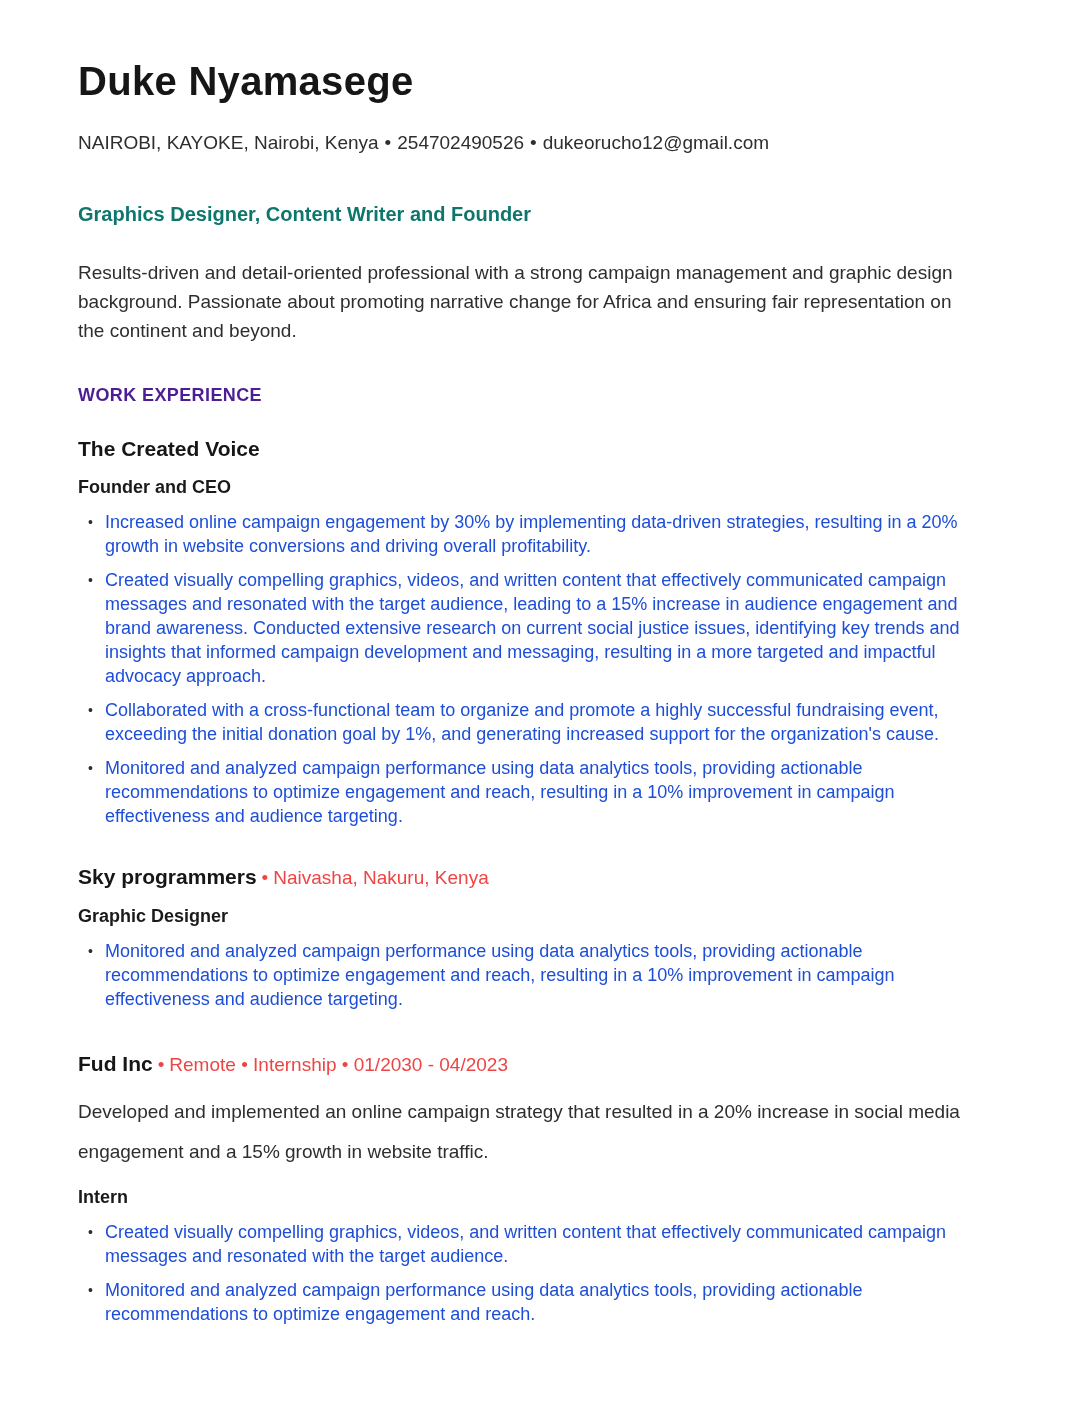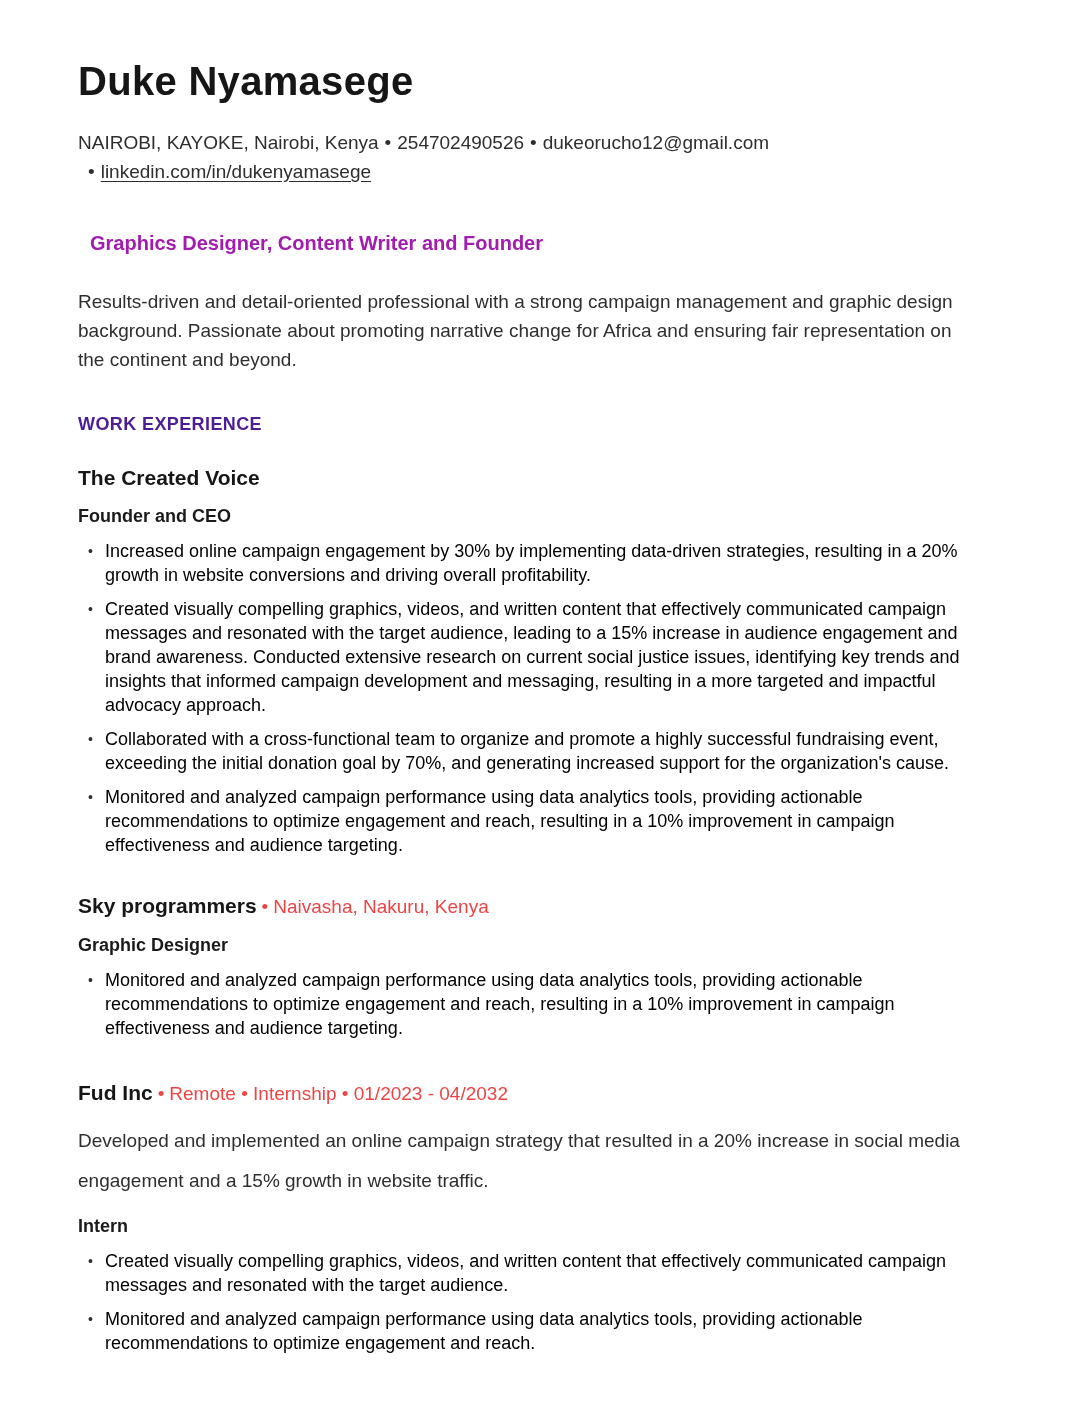--- a/index.html
+++ b/index.html
@@ -44,22 +44,22 @@
     color: #2e2e2e;
     text-decoration: underline;
     text-underline-offset: 3px;
     cursor: pointer;
   }
 
   
   .headline {
     font-size: 20px;
     font-weight: 700;
-    color: #a21caf;
-    margin: 46px 0 0 12px;
+    color: #0f766e;
+    margin: 46px 0 0 0;
   }
   .summary {
     font-size: 19px;
     line-height: 29px;
     color: #2e2e2e;
     margin: 32px 0 12px 0;
     max-width: 900px;
   }
 
   
@@ -116,41 +116,38 @@
   .dot {
     flex: none;
     width: 17px;
     font-size: 14px;
     line-height: 24px;
     color: #2e2e2e;
   }
   .btext {
     font-size: 18px;
     line-height: 24px;
-    color: #000000;
+    color: #1d4ed8;
     max-width: 905px;
   }
 
   .gap-after-writer { margin-top: 36px; }
   .gap-after-sky { margin-top: 40px; }
 </style>
 </head>
 <body>
 
 <div class="page">
 
   <h1 class="name">Duke Nyamasege</h1>
 
   <div class="contact">
     <div>
       <span>NAIROBI, KAYOKE, Nairobi, Kenya</span><span class="sep">•</span><span>254702490526</span><span class="sep">•</span><span>dukeorucho12@gmail.com</span>
     </div>
-    <div class="contact-line2">
-      <span class="sep">•</span><a class="link">linkedin.com/in/dukenyamasege</a>
-    </div>
   </div>
 
   <div class="headline">Graphics Designer, Content Writer and Founder</div>
 
   <p class="summary">Results-driven and detail-oriented professional with a strong campaign management and graphic design background. Passionate about promoting narrative change for Africa and ensuring fair representation on the continent and beyond.</p>
 
   <div class="section-title">WORK EXPERIENCE</div>
 
   <div class="job">
     <div class="job-header">
@@ -161,21 +158,21 @@
       <div class="bullet">
         <span class="dot">•</span>
         <span class="btext">Increased online campaign engagement by 30% by implementing data-driven strategies, resulting in a 20% growth in website conversions and driving overall profitability.</span>
       </div>
       <div class="bullet">
         <span class="dot">•</span>
         <span class="btext">Created visually compelling graphics, videos, and written content that effectively communicated campaign messages and resonated with the target audience, leading to a 15% increase in audience engagement and brand awareness. Conducted extensive research on current social justice issues, identifying key trends and insights that informed campaign development and messaging, resulting in a more targeted and impactful advocacy approach.</span>
       </div>
       <div class="bullet">
         <span class="dot">•</span>
-        <span class="btext">Collaborated with a cross-functional team to organize and promote a highly successful fundraising event, exceeding the initial donation goal by 70%, and generating increased support for the organization's cause.</span>
+        <span class="btext">Collaborated with a cross-functional team to organize and promote a highly successful fundraising event, exceeding the initial donation goal by 1%, and generating increased support for the organization's cause.</span>
       </div>
       <div class="bullet">
         <span class="dot">•</span>
         <span class="btext">Monitored and analyzed campaign performance using data analytics tools, providing actionable recommendations to optimize engagement and reach, resulting in a 10% improvement in campaign effectiveness and audience targeting.</span>
       </div>
     </div>
   </div>
 
   <div class="job gap-after-writer">
     <div class="job-header">
@@ -185,21 +182,21 @@
     <div class="bullets">
       <div class="bullet">
         <span class="dot">•</span>
         <span class="btext">Monitored and analyzed campaign performance using data analytics tools, providing actionable recommendations to optimize engagement and reach, resulting in a 10% improvement in campaign effectiveness and audience targeting.</span>
       </div>
     </div>
   </div>
 
   <div class="job gap-after-sky">
     <div class="job-header">
-      <span class="job-company">Fud Inc</span><span class="job-meta"><span class="sep">•</span><span>Remote • Internship • 01/2023 - 04/2032</span></span>
+      <span class="job-company">Fud Inc</span><span class="job-meta"><span class="sep">•</span><span>Remote • Internship • 01/2030 - 04/2023</span></span>
     </div>
     <p class="job-desc">Developed and implemented an online campaign strategy that resulted in a 20% increase in social media engagement and a 15% growth in website traffic.</p>
     <div class="job-role">Intern</div>
     <div class="bullets">
       <div class="bullet">
         <span class="dot">•</span>
         <span class="btext">Created visually compelling graphics, videos, and written content that effectively communicated campaign messages and resonated with the target audience.</span>
       </div>
       <div class="bullet">
         <span class="dot">•</span>

